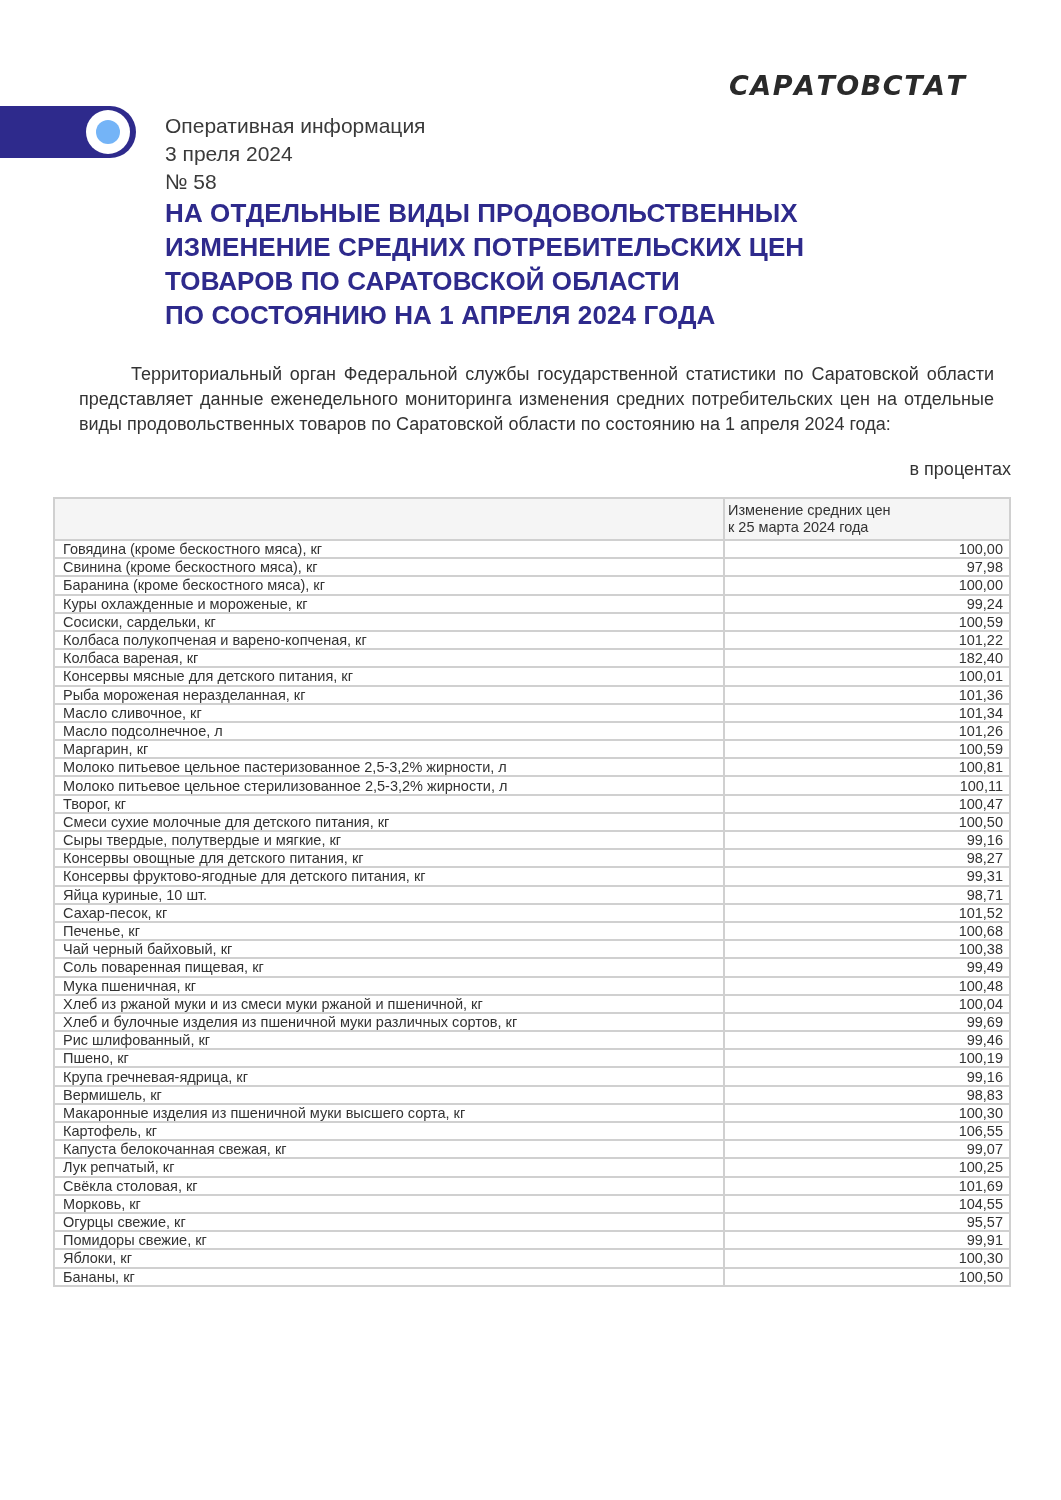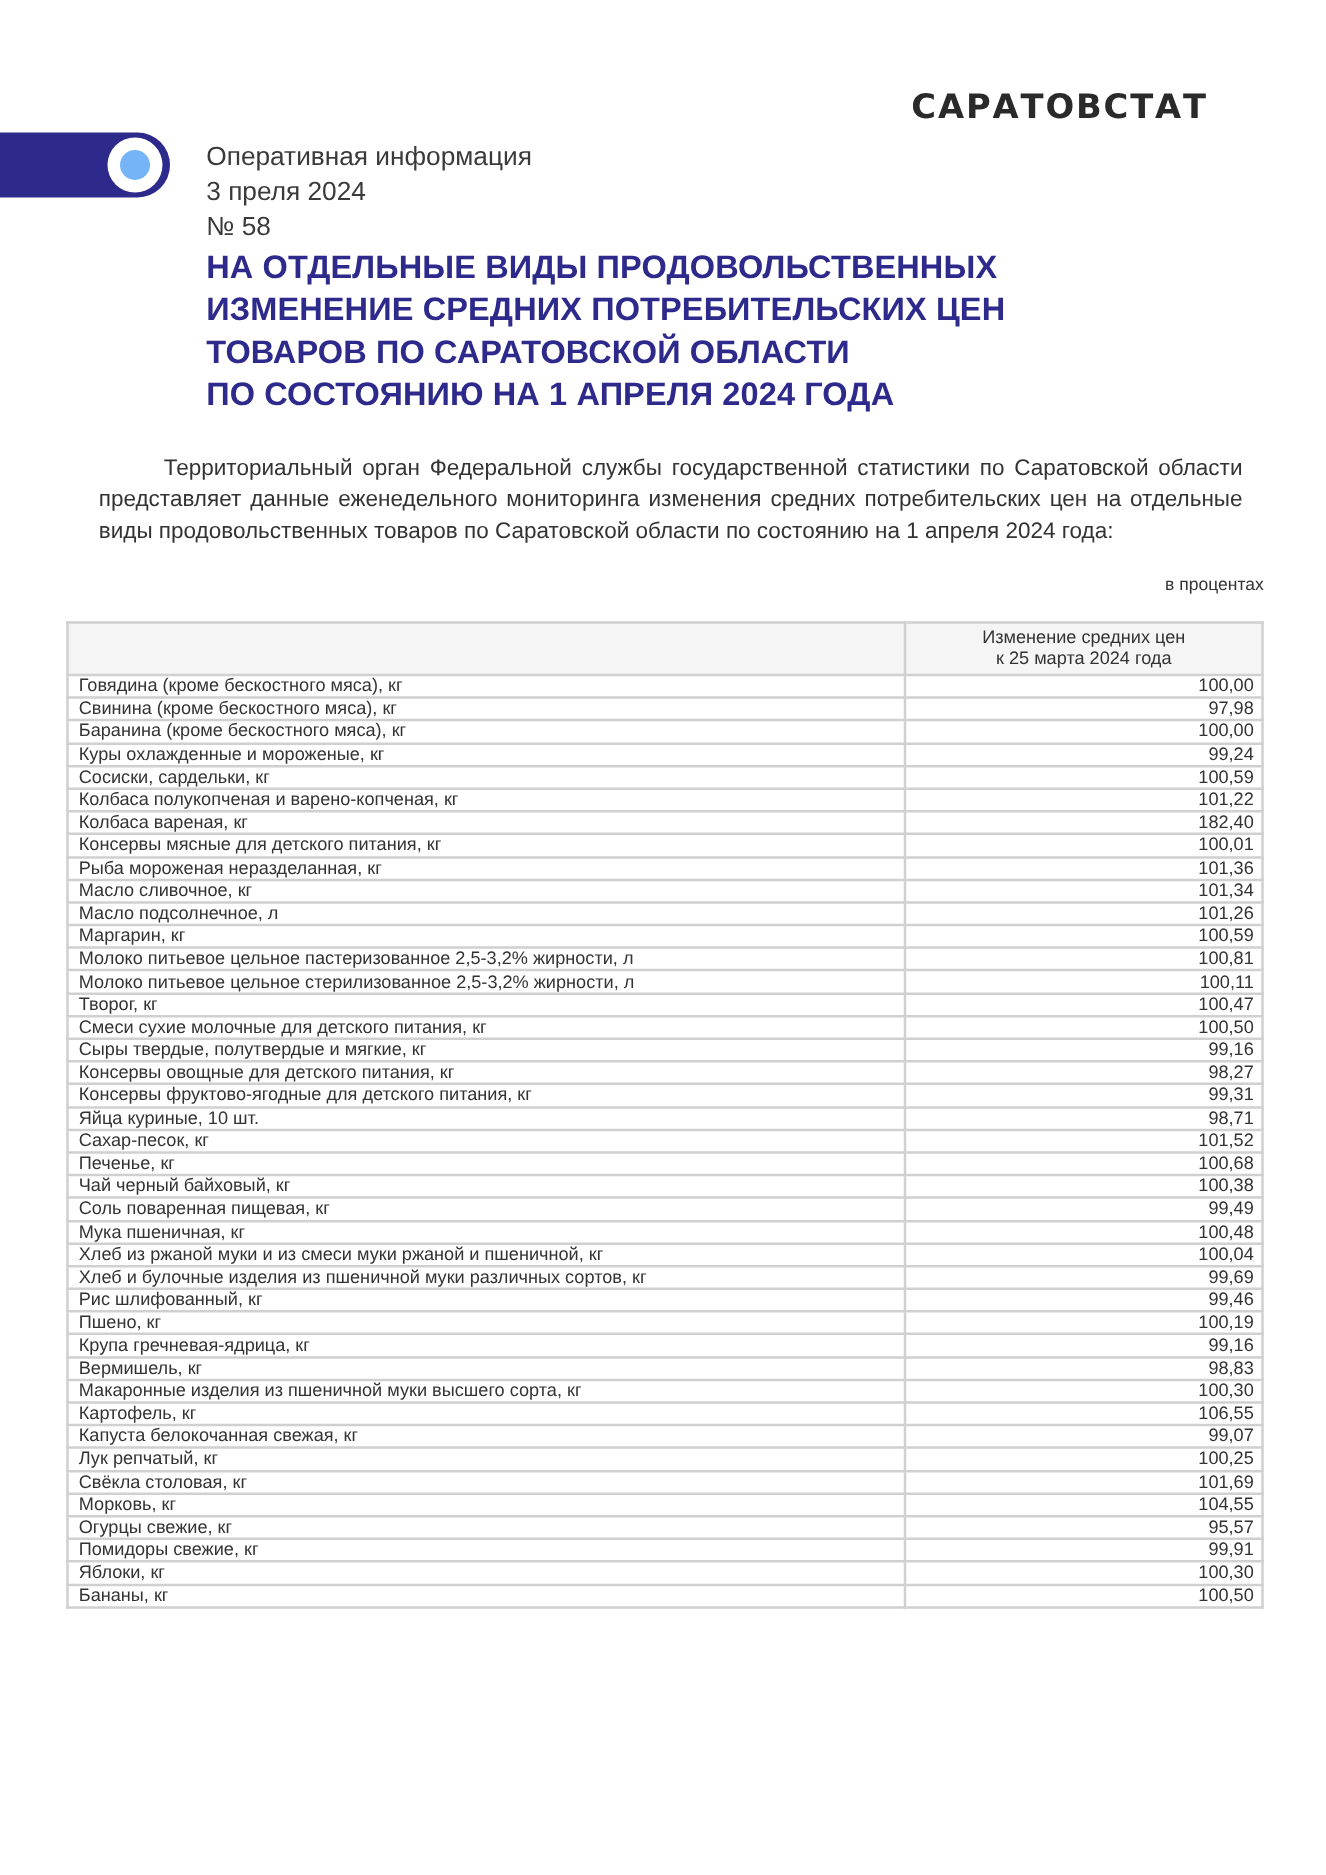--- a/index.html
+++ b/index.html
@@ -1,32 +1,32 @@
 <!DOCTYPE html>
 <html><head>
 <meta charset="utf-8">
 <style>
   html, body { margin:0; padding:0; background:#ffffff; }
   body { width:1061px; height:1500px; position:relative; font-family:"Liberation Sans", sans-serif; color:#333; overflow:hidden; }
-  .brand { position:absolute; top:70px; left:729px; font-family:"DejaVu Sans", sans-serif; font-weight:bold; font-size:27px; letter-spacing:1.5px; color:#2a2a2a; }
+  .brand { position:absolute; top:70px; left:729px; font-family:"DejaVu Sans", sans-serif; font-weight:bold; font-size:27px; letter-spacing:1.5px; color:#2a2a2a;font-style:italic; }
   .logo-bar { position:absolute; top:106px; left:0; width:136px; height:52px; background:#2e2a8c; border-radius:0 26px 26px 0; }
   .logo-ring { position:absolute; top:110px; left:86px; width:44px; height:44px; border-radius:50%; background:#ffffff; }
   .logo-dot { position:absolute; top:120px; left:96px; width:24px; height:24px; border-radius:50%; background:#74b4f7; }
   .meta { position:absolute; left:165px; top:112px; font-size:21px; line-height:28px; color:#3a3a3a; }
   .meta div { white-space:nowrap; }
   .title { position:absolute; left:165px; top:196px; font-size:26px; line-height:34px; font-weight:bold; color:#2e2a8c; letter-spacing:0.1px; }
   .title div { white-space:nowrap; }
   .intro { position:absolute; left:63px; top:346px; width:947px; font-size:18px; line-height:25px; text-align:justify; color:#333; }
   .intro p { margin:16px; text-indent:52px; }
-  .unit { position:absolute; right:50px; top:459px; font-size:14px; color:#333; }
+  .unit { position:absolute; right:50px; top:459px; font-size:18px; color:#333; }
   table.data { position:absolute; left:53px; top:497px; width:958px; border-collapse:collapse; font-size:14.5px; color:#333; }
   table.data td, table.data th { border:2px solid #d0d0d0; padding:0 8px; height:16.2px; line-height:16px; }
   table.data th { font-weight:normal; background:#f5f5f5; height:36px; line-height:17px; }
   table.data th.h-name { width:652px; }
-  table.data th.h-val { text-align:center; padding:2px 3px; }
+  table.data th.h-val { text-align:left; padding:2px 3px; }
   table.data td.val { text-align:right; padding-right:6px; }
   table.data td.name { white-space:nowrap; }
 </style>
 </head>
 <body>
 
 <div class="brand">САРАТОВСТАТ</div>
 
 <div class="logo-bar"></div>
 <div class="logo-ring"></div>

